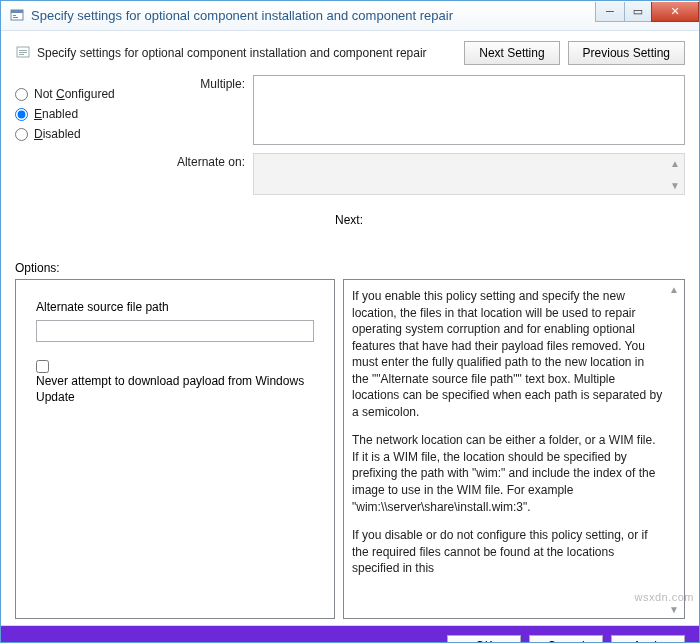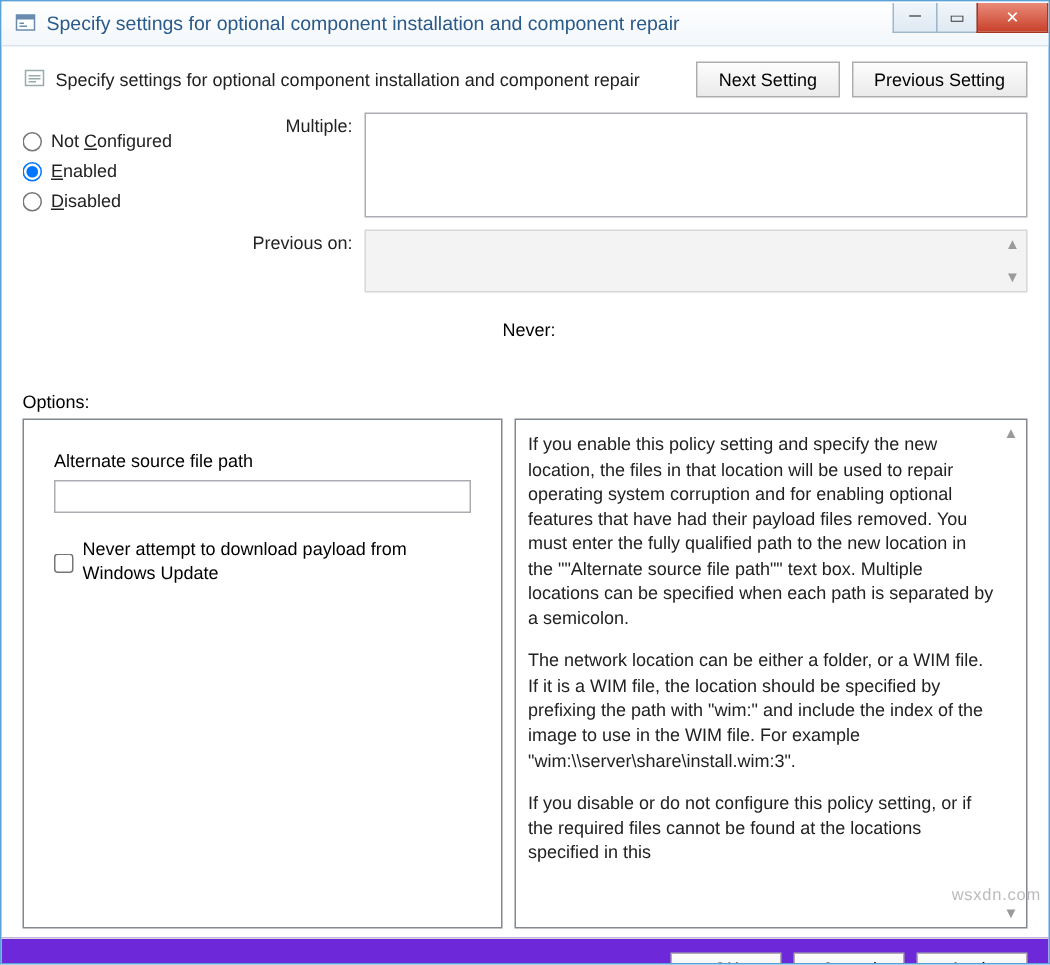--- a/index.html
+++ b/index.html
@@ -13,21 +13,21 @@
 .winbtn.max { width: 28px; }
 .winbtn.close { width: 48px; background: linear-gradient(#e98b79,#c9412a); color:#fff; border-color:#a8341f; }
 
 .header-row { display:flex; align-items:center; padding: 10px 14px 6px 14px; }
 .header-row .hicon { width:16px; height:16px; margin-right:6px; }
 .header-row .htitle { flex:1; color:#222; }
 .btn { background: linear-gradient(#fdfdfd,#eaeaea); border:1px solid #adadad; padding: 3px 14px; font-size:12px; cursor:default; }
 .header-row .btn { margin-left:8px; padding:4px 14px; }
 .underline-first::first-letter { text-decoration: underline; }
 
-.top-grid { display:flex; padding: 4px 14px 10px 14px; gap: 10px; }
+.top-grid { display:flex; padding: 4px 14px 10px 14px; gap: 20px; }
 .radios { width: 120px; padding-top: 6px; }
 .radio-row { display:flex; align-items:center; margin: 6px 0; }
 .radio-row input { margin: 0 6px 0 0; }
 .radio-label { color:#222; }
 .radio-label span.u { text-decoration: underline; }
 
 .kv-col { flex:1; display:flex; flex-direction:column; gap:8px; }
 .kv-row { display:flex; gap:8px; }
 .kv-label { width: 90px; text-align: right; color:#222; padding-top:2px; }
 .comment-box { flex:1; height: 70px; border:1px solid #abadb3; background:#fff; position:relative; }
@@ -38,21 +38,21 @@
 .mid-labels { display:flex; padding: 8px 14px 4px 14px; }
 .mid-labels .l { width: 320px; margin-top: 48px; }
 .panels { display:flex; gap:8px; padding: 0 14px 0 14px; }
 .panel { border:1px solid #828790; background:#fff; height: 340px; }
 .panel.options { width: 320px; padding: 20px; }
 .panel.help { flex:1; padding: 8px 20px 8px 8px; overflow:hidden; position:relative; }
 .panel.help .scroll-arrow { right:3px; }
 
 .opt-label { margin-bottom: 6px; }
 .text-input { width: 100%; height: 22px; border:1px solid #abadb3; background:#fff; padding: 2px 4px; margin-bottom: 12px; }
-.chk-row { display:flex; align-items:center; margin: 4px 0 10px 0; }
+.chk-row { display:flex; align-items:flex-start; margin: 4px 0 10px 0; flex-direction: column; }
 .chk-row input { margin: 2px 6px 0 0; }
 .chk-row label { flex:1; line-height: 1.35; }
 
 .help-text p { margin: 0 0 12px 0; line-height: 1.38; color:#222; }
 
 .footer { position: relative; height: 40px; border-top:1px solid #d8d8d8; margin-top:6px; display:flex; justify-content:flex-end; align-items:center; padding: 0 14px; gap:8px; background:#6d28d9; }
 .footer .btn { min-width: 74px; text-align:center; }
 
 .watermark { position:absolute; right:6px; bottom:40px; color:#bbb; font-size:11px; letter-spacing:0.5px; pointer-events:none; }
 
@@ -107,32 +107,32 @@
       <span class="radio-label"><span class="u">D</span>isabled</span>
     </div>
   </div>
 
   <div class="kv-col">
     <div class="kv-row">
       <div class="kv-label">Multiple:</div>
       <div class="comment-box"></div>
     </div>
     <div class="kv-row">
-      <div class="kv-label">Previous on:</div>
+      <div class="kv-label">Alternate on:</div>
       <div class="supported-box">
         <div class="scroll-arrow top">▲</div>
         <div class="scroll-arrow bot">▼</div>
       </div>
     </div>
   </div>
 </div>
 
 <div class="mid-labels">
   <div class="l">Options:</div>
-  <div>Never:</div>
+  <div>Next:</div>
 </div>
 
 <div class="panels">
   <div class="panel options">
     <div class="opt-label">Alternate source file path</div>
     <input class="text-input" type="text" value="" style="">
     <div class="chk-row">
       <input type="checkbox" style="">
       <label>Never attempt to download payload from Windows Update</label>
     </div>

